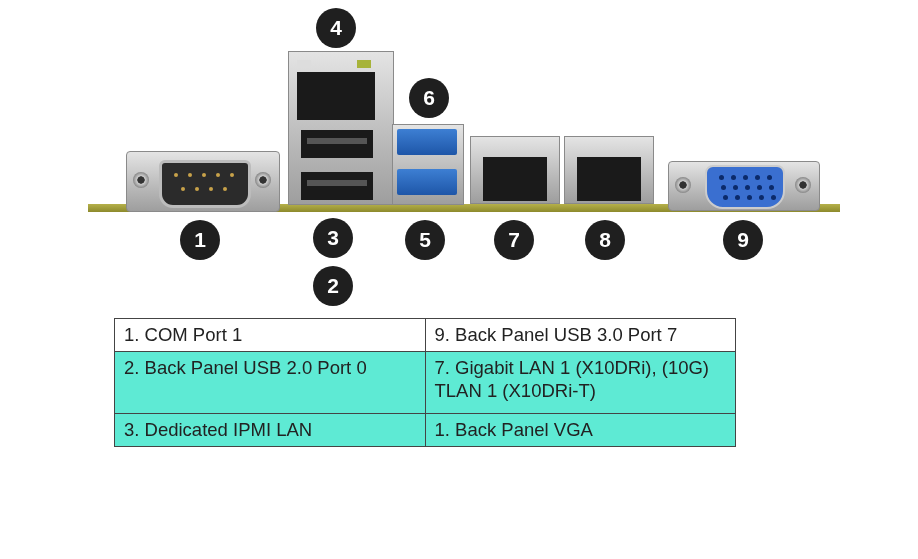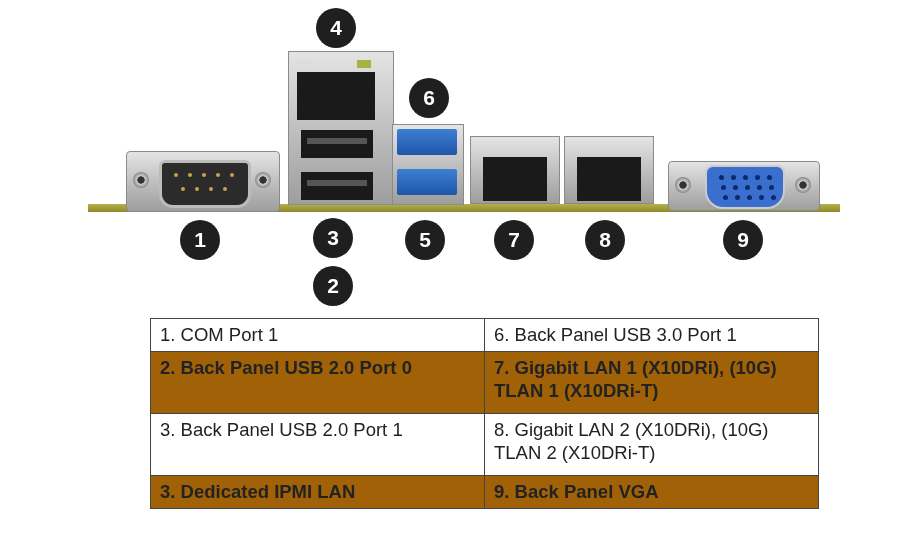--- a/index.html
+++ b/index.html
@@ -4,23 +4,23 @@
 <style>
   html,body{margin:0;padding:0;background:#fff;}
   body{width:918px;height:559px;position:relative;overflow:hidden;font-family:"Liberation Sans",sans-serif;}
   .abs{position:absolute;}
   .callout{position:absolute;width:40px;height:40px;border-radius:50%;background:#1f1f1f;color:#fff;
     font-family:"Liberation Sans",sans-serif;font-weight:bold;font-size:21px;display:flex;align-items:center;justify-content:center;}
   .pcb{position:absolute;left:88px;top:204px;width:752px;height:8px;background:linear-gradient(#b5b04a,#8d8a2c);}
   .metal{background:linear-gradient(180deg,#e4e4e4,#b9b9b9 60%,#9e9e9e);border:1px solid #8a8a8a;}
   .black{background:#1a1a1a;}
   .usb3{position:absolute;background:linear-gradient(#3d7fd3,#1e56a8);border-radius:2px;}
-  table.ports{position:absolute;left:114px;top:318px;border-collapse:collapse;width:669px;margin-left:36px;}
+  table.ports{position:absolute;left:114px;top:318px;border-collapse:collapse;width:622px;}
   table.ports td{border:1.5px solid #444;font-size:18.5px;color:#222;padding:4px 9px 5px 9px;vertical-align:top;line-height:23px;width:50%;}
-  table.ports tr.shade td{background:#a16207;font-weight:bold;}
+  table.ports tr.shade td{background:#5eead4;}
   .pin{position:absolute;width:4px;height:4px;background:#c8a24a;border-radius:50%;}
   .vpin{position:absolute;width:5px;height:5px;background:#0b2a6a;border-radius:50%;}
   .screw{position:absolute;width:16px;height:16px;border-radius:50%;background:radial-gradient(#333 30%,#d0d0d0 35%,#888 70%);}
 </style>
 </head>
 <body>
 
 <div>
   <div class="pcb"></div>
 
@@ -94,28 +94,24 @@
   <div class="callout" style="left:409px;top:78px;">6</div>
   <div class="callout" style="left:494px;top:220px;">7</div>
   <div class="callout" style="left:585px;top:220px;">8</div>
   <div class="callout" style="left:723px;top:220px;">9</div>
 </div>
 
 <table class="ports">
   <tbody>
       <tr>
     <td>1. COM Port 1</td>
-    <td>6. Back Panel USB 3.0 Port 1</td>
+    <td>9. Back Panel USB 3.0 Port 7</td>
   </tr>
   <tr class="shade" style="height:62px;">
     <td>2. Back Panel USB 2.0 Port 0</td>
     <td>7. Gigabit LAN 1 (X10DRi), (10G) TLAN 1 (X10DRi-T)</td>
   </tr>
-  <tr style="height:62px;">
-    <td>3. Back Panel USB 2.0 Port 1</td>
-    <td>8. Gigabit LAN 2 (X10DRi), (10G) TLAN 2 (X10DRi-T)</td>
-  </tr>
   <tr class="shade">
     <td>3. Dedicated IPMI LAN</td>
-    <td>9. Back Panel VGA</td>
+    <td>1. Back Panel VGA</td>
   </tr>
 </tbody>
   </table>
 
 </body></html>

